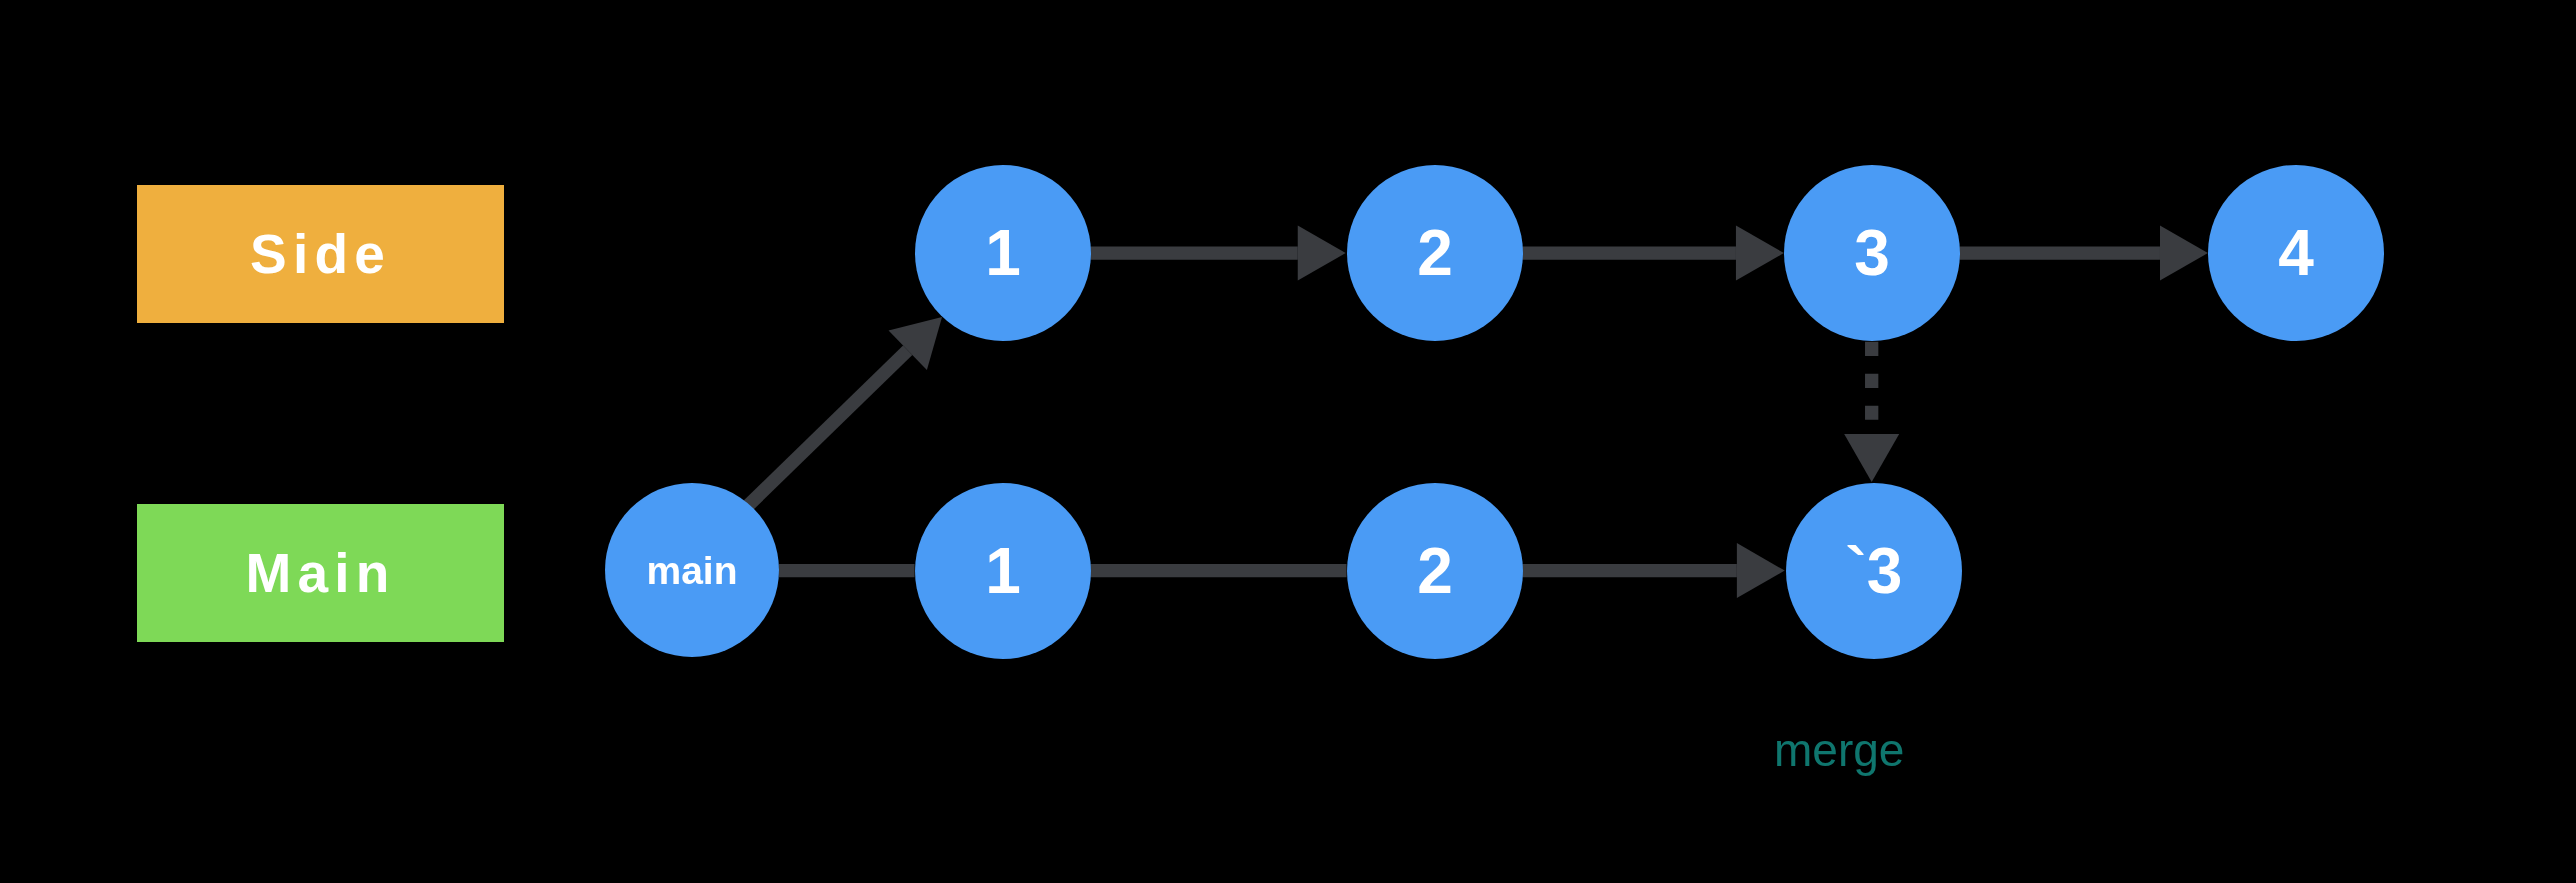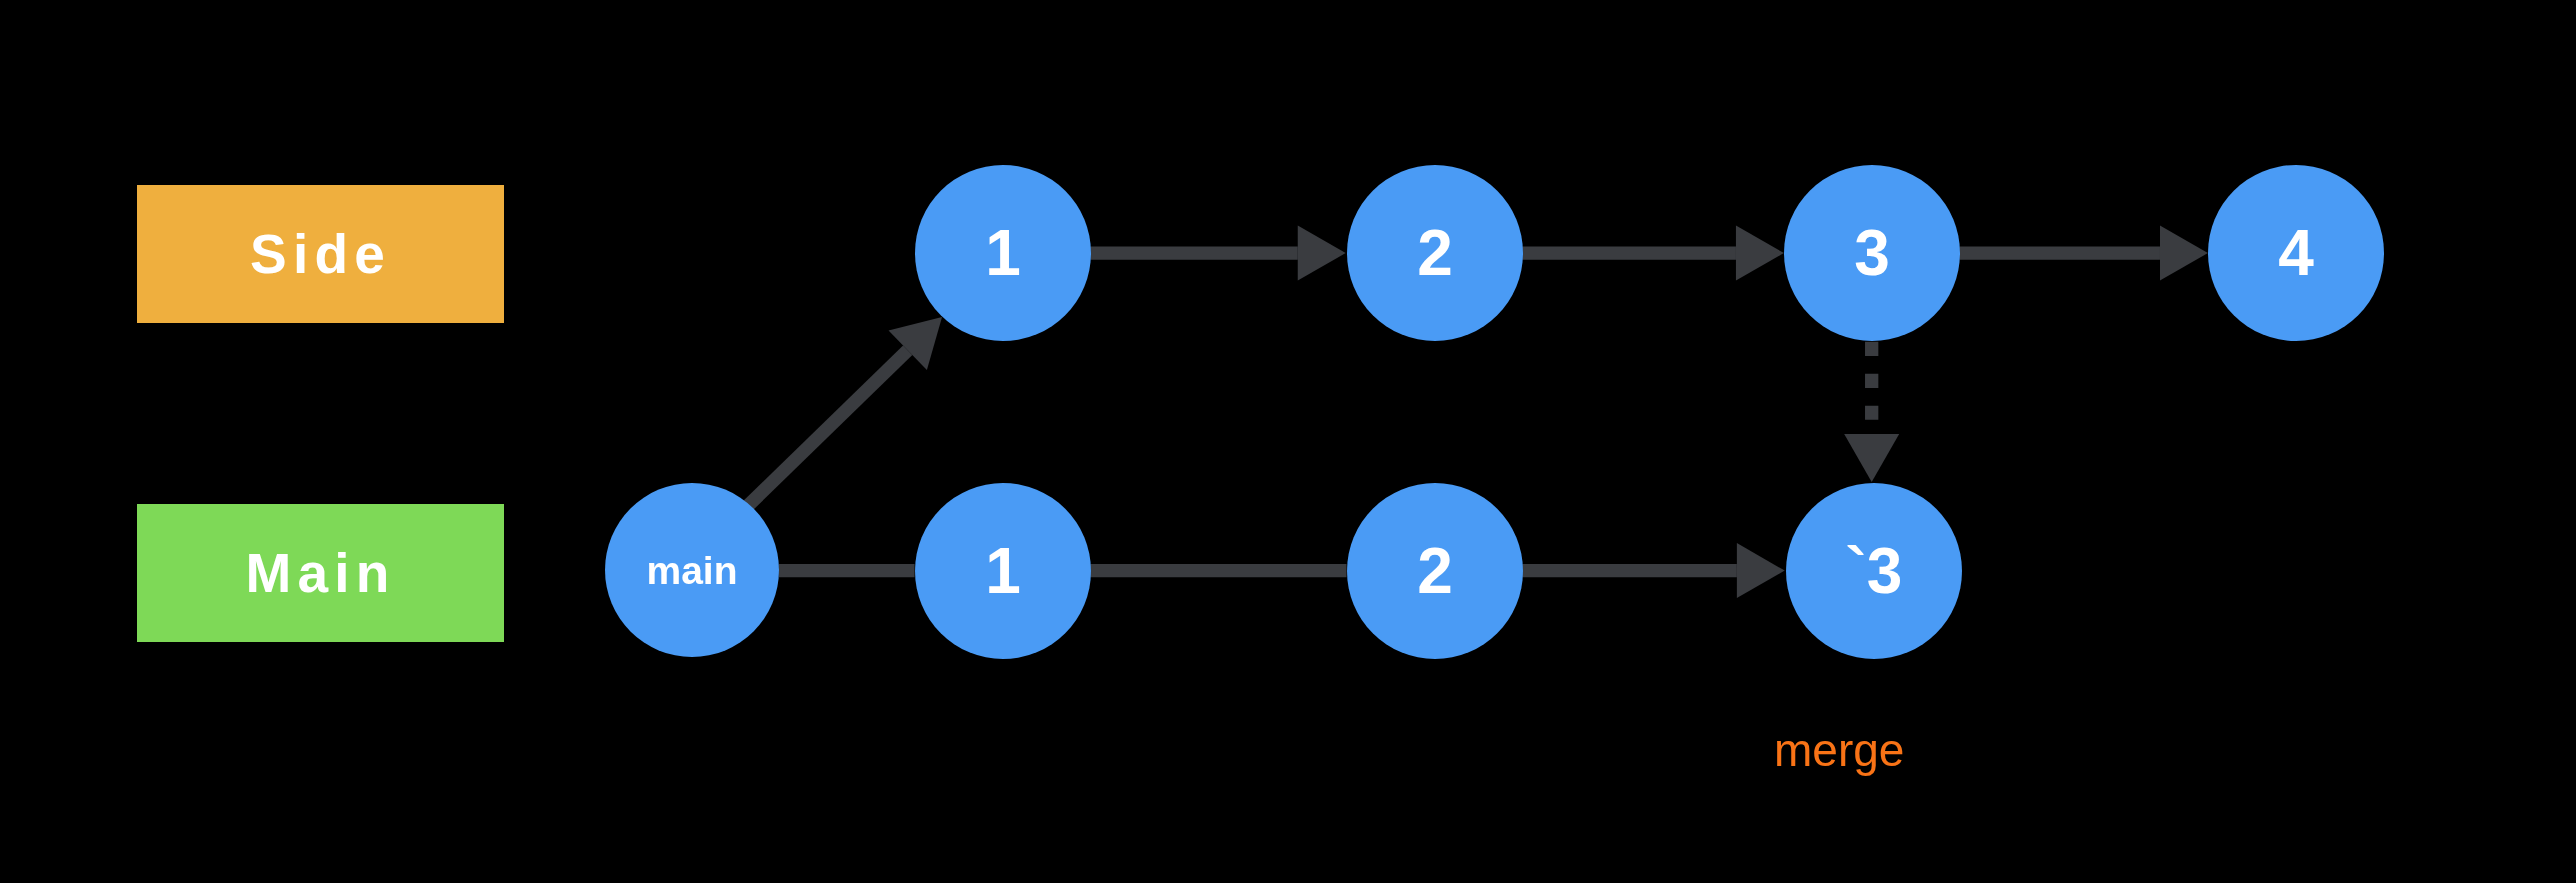--- a/index.html
+++ b/index.html
@@ -115,17 +115,17 @@
         <span class="node-label big" style="color: rgb(255, 255, 255);">2</span>
       </div>
       <div class="node" style="left: 1784px; top: 165px; width: 176px; height: 176px; background: rgb(74, 155, 245);">
         <span class="node-label big" style="color: rgb(255, 255, 255);">3</span>
       </div>
       <div class="node" style="left: 2208px; top: 165px; width: 176px; height: 176px; background: rgb(74, 155, 245);">
         <span class="node-label big" style="color: rgb(255, 255, 255);">4</span>
       </div>
     </div>
   <div id="annotations-layer">
-      <div class="annotation" style="left: 1774px; top: 727px; color: #f97316;">merge</div>
+      <div class="annotation" style="left: 1774px; top: 727px; color: #0f766e;">merge</div>
     </div>
 
 </div>
 
 
 </body></html>

